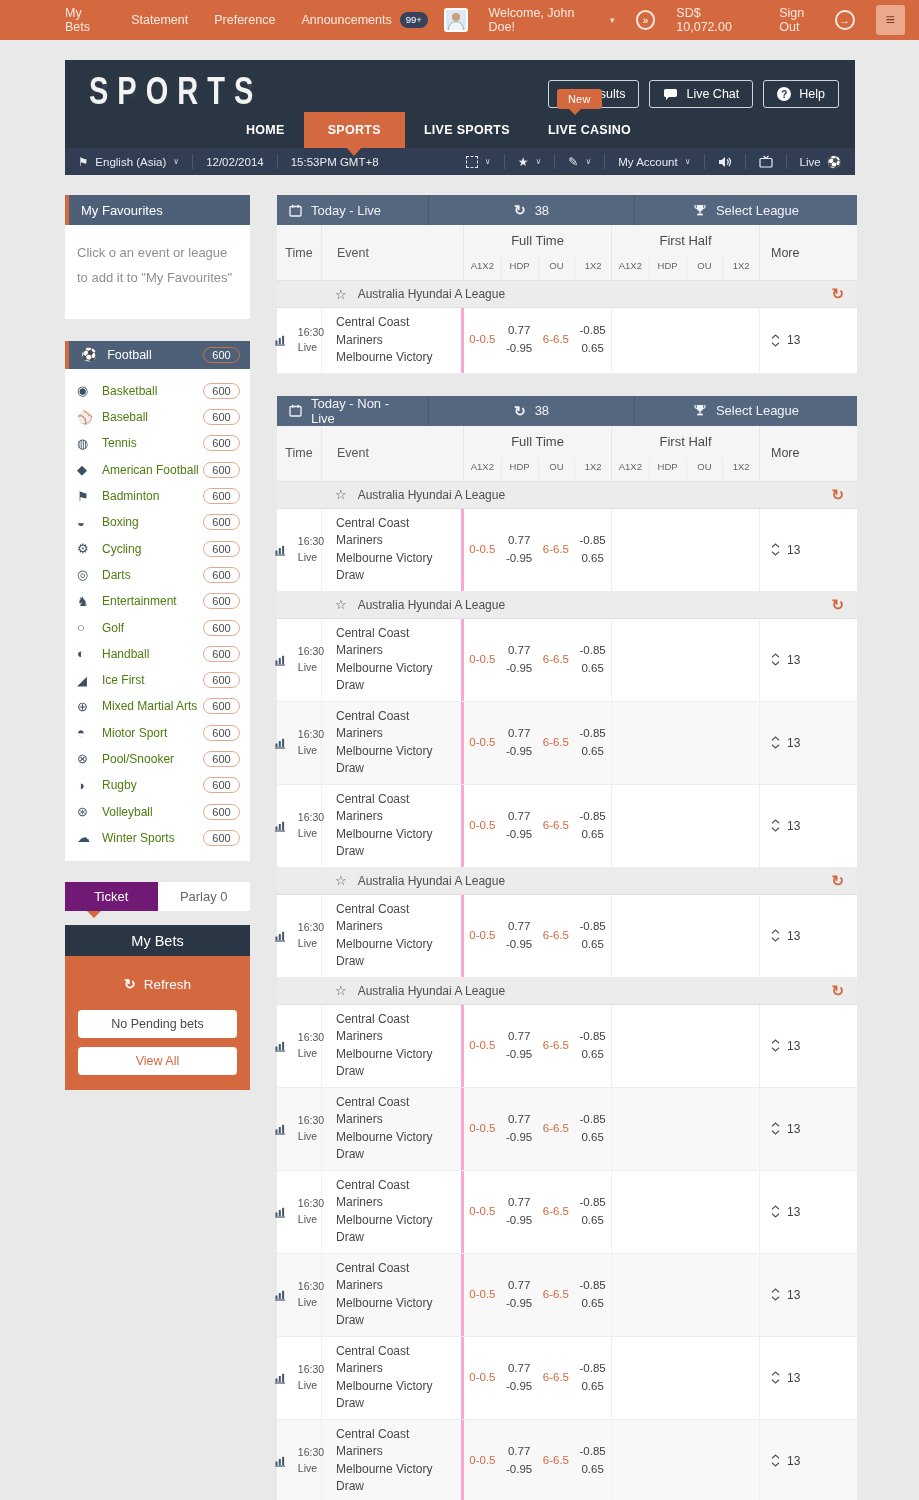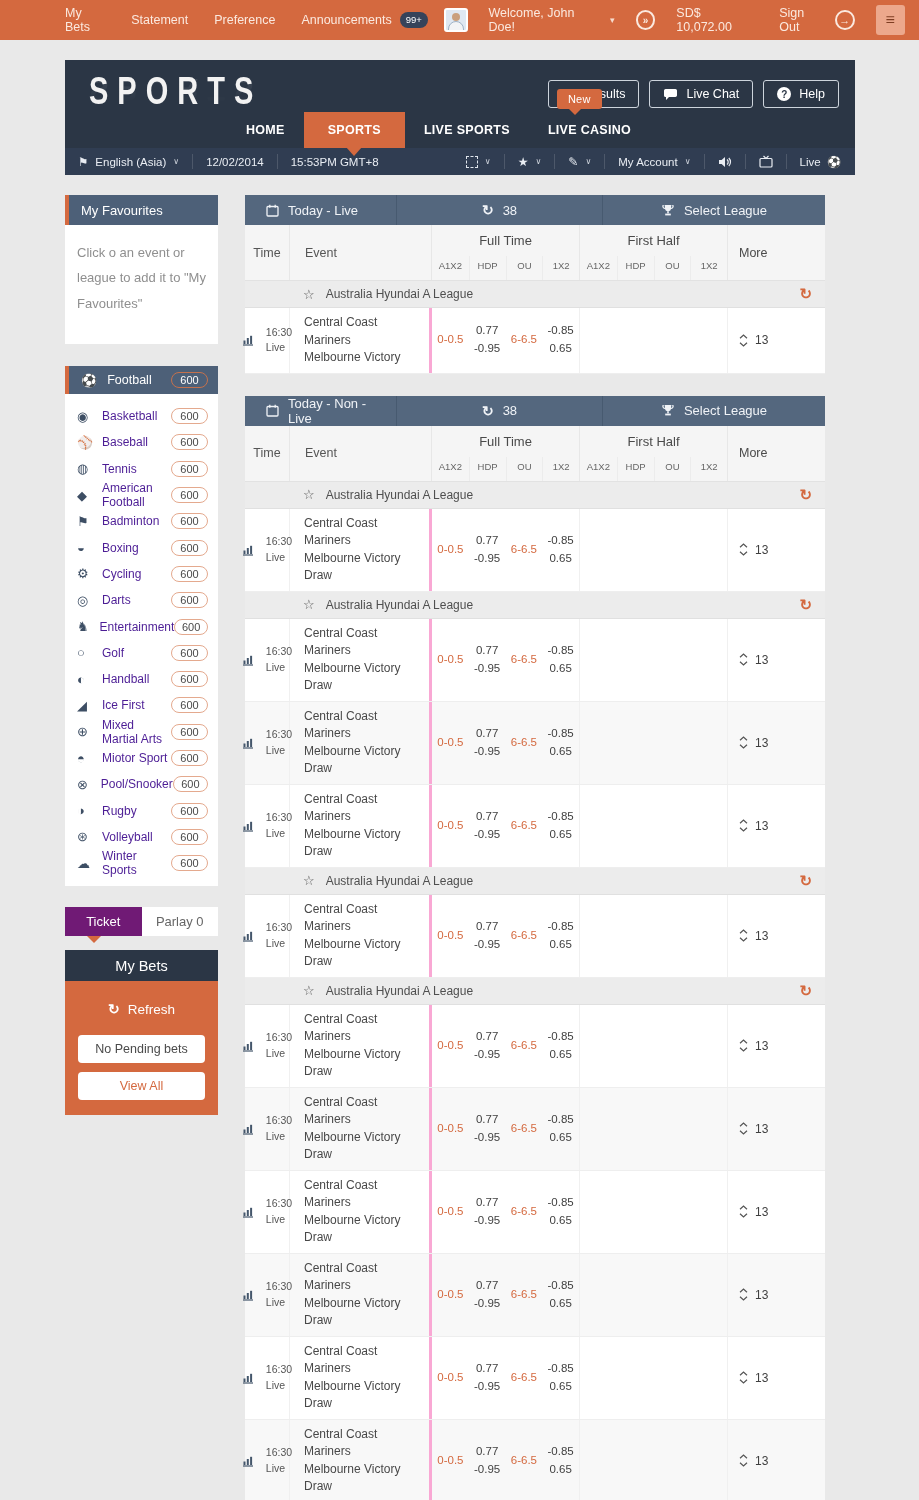--- a/index.html
+++ b/index.html
@@ -60,35 +60,35 @@
   .sn-seg { display:flex; align-items:center; gap:7px; padding:0 13px; height:15px;
             border-right:1px solid rgba(255,255,255,.14); cursor:pointer; }
   .sn-seg.last { border-right:none; }
   .sn-right { margin-left:auto; display:flex; align-items:center; }
   .sn-chev { font-size:8px; opacity:.85; }
   .dashbox { width:12px; height:12px; border:1px dashed #dfe5ec; }
   .sn-star { font-size:12px; }
   .sn-edit { font-size:12px; }
   
   .content { display:flex; margin:20px 0 0 65px; align-items:flex-start; }
-  .sidebar { width:153px; flex-shrink:0; }
+  .sidebar { width:185px; flex-shrink:0; }
   .main { width:580px; margin-left:27px; }
   .side-head { background:#4d6078; border-left:4px solid #d4693f; color:#fff; font-size:13px;
                height:30px; display:flex; align-items:center; padding:0 10px 0 12px; }
   .fav-body { background:#fff; padding:15px 12px 28px; color:#8f8f8f; font-size:13px; line-height:1.95; }
   .sport-head { background:#4d6078; border-left:4px solid #d4693f; color:#fff; font-size:12.5px;
                height:28px; display:flex; align-items:center; padding:0 10px 0 12px; margin-top:22px; cursor:pointer; }
   .sport-head .s-icon { margin-right:10px; font-size:13px; }
   .sport-head .s-label { flex:1; }
   .badge-dark { border:1px solid #c4714d; border-radius:9px; color:#fff; font-size:11px;
                 width:37px; text-align:center; padding:1px 0; }
   .sport-list { background:#fff; padding:9px 10px 10px 12px; }
   .sport-item { display:flex; align-items:center; height:26.3px; cursor:pointer; }
   .sport-item .s-icon { width:25px; color:#3d4e64; font-size:13px; }
-  .sport-item .s-label { flex:1; color:#4c1d95; font-size:12px; }
+  .sport-item .s-label { flex:1; color:#4d7c0f; font-size:12px; }
   .badge-light { border:1px solid #e4a98e; border-radius:9px; background:#fff; color:#4a4a4a;
                  font-size:11px; width:37px; text-align:center; padding:1px 0; }
   .tabs { display:flex; margin-top:21px; height:29px; }
   .tab { flex:1; display:flex; align-items:center; justify-content:center; font-size:13px; cursor:pointer; }
   .tab.active { background:#701a75; color:#fff; position:relative; }
   .tab.active::after { content:""; position:absolute; left:22px; bottom:-7px;
       border-left:7px solid transparent; border-right:7px solid transparent; border-top:7px solid #d4693f; }
   .tab.inactive { background:#fff; color:#666; }
   .mybets { margin-top:14px; }
   .mybets-head { background:#2b3645; color:#fff; height:31px; display:flex; align-items:center;
@@ -97,21 +97,21 @@
   .refresh-row { color:#fff; display:flex; align-items:center; justify-content:center; gap:8px;
                  font-size:13.5px; padding:7px 0 9px; cursor:pointer; }
   .refresh-row .r-ico { font-weight:bold; font-size:14px; }
   .white-btn { background:#fff; border:none; border-radius:4px; height:28px; display:flex; align-items:center;
                justify-content:center; font-size:12.5px; color:#4a4a4a; cursor:pointer;
                font-family:"Liberation Sans", sans-serif; }
   .white-btn.view-all { color:#d4693f; }
   
   .btable { margin-bottom:22px; }
   .btable-bar { background:#54677e; height:30px; display:flex; color:#f0f3f7; font-size:13px; }
-  .bar-sec { display:flex; align-items:center; gap:9px; padding:0 21px; border-right:1px solid #475a70; cursor:pointer; }
+  .bar-sec { display:flex; align-items:center; gap:9px; padding:0 12px; border-right:1px solid #475a70; cursor:pointer; }
   .bar-sec.s1 { width:152px; }
   .bar-sec.s2 { width:206px; justify-content:center; }
   .bar-sec.s3 { flex:1; justify-content:center; border-right:none; }
   .bar-ref { font-weight:bold; font-size:14px; }
   .cols { background:#f5f5f5; display:flex; height:56px; color:#555; border-bottom:1px solid #e2e2e2; }
   .c-time { width:45px; display:flex; align-items:center; justify-content:center;
             border-right:1px solid #e7e7e7; font-size:12.5px; }
   .c-event { width:142px; display:flex; align-items:center; padding-left:15px;
             border-right:1px solid #e7e7e7; font-size:12.5px; }
   .c-group { width:148px; display:flex; flex-direction:column; border-right:1px solid #e7e7e7; }

